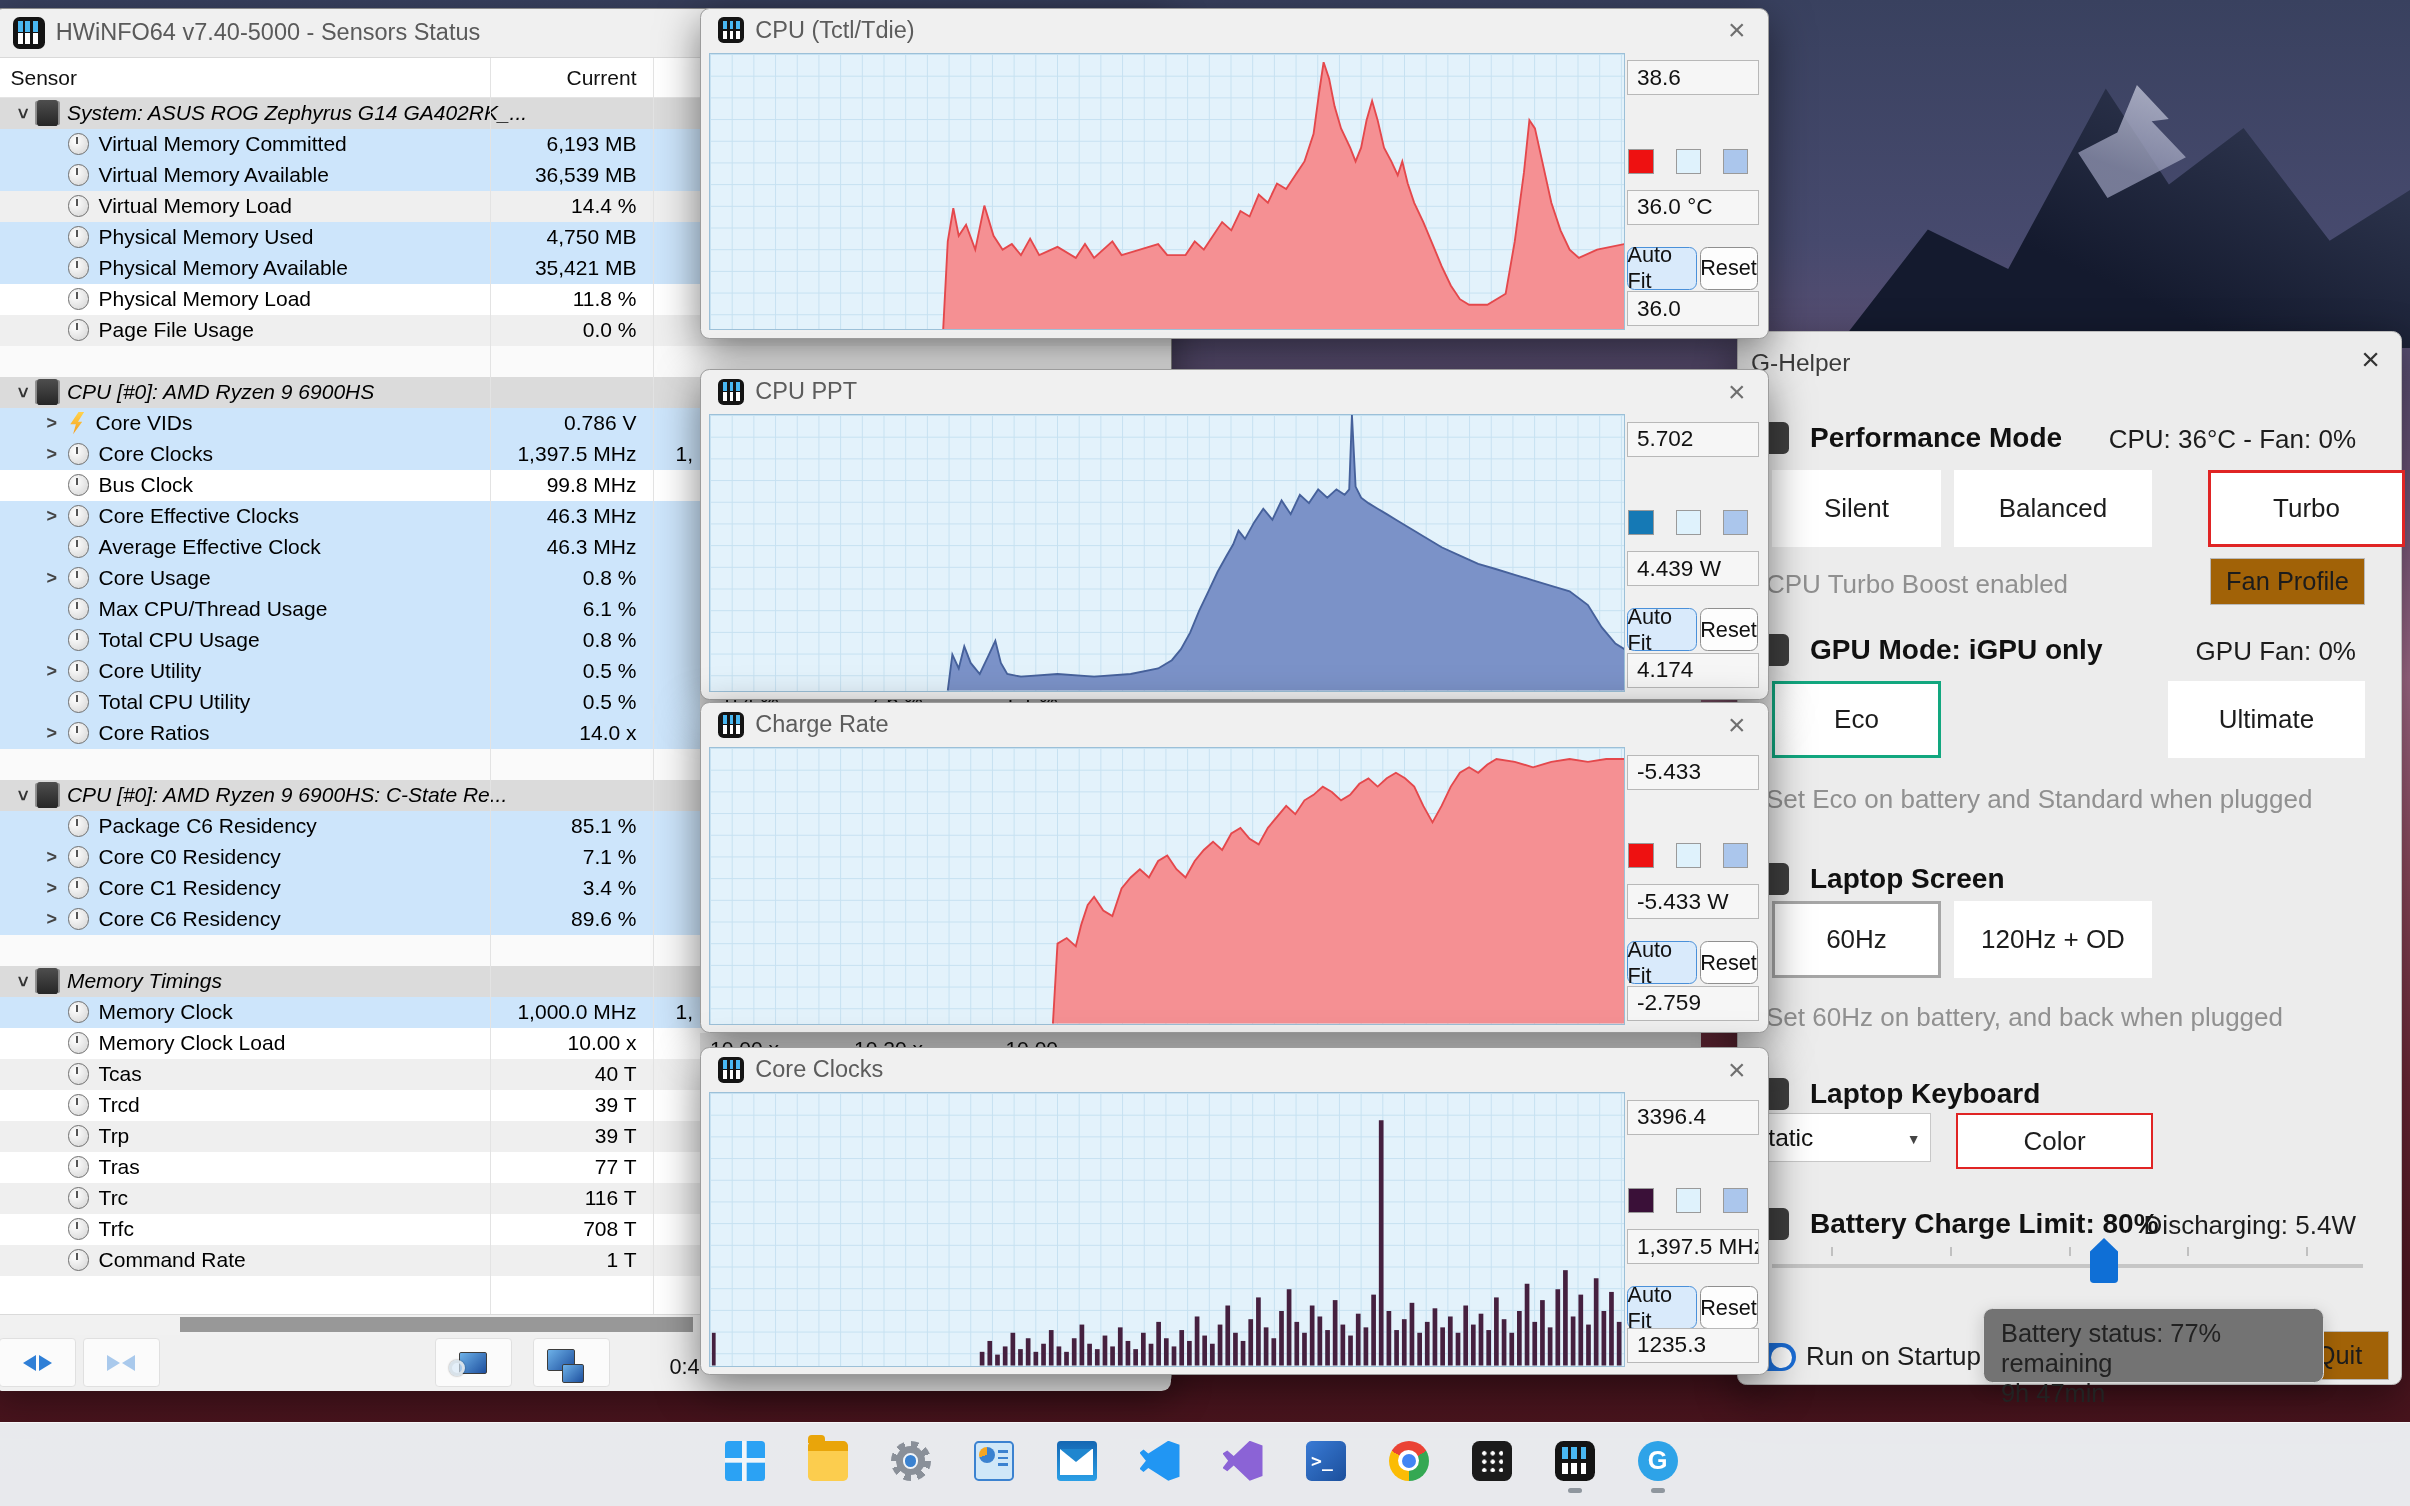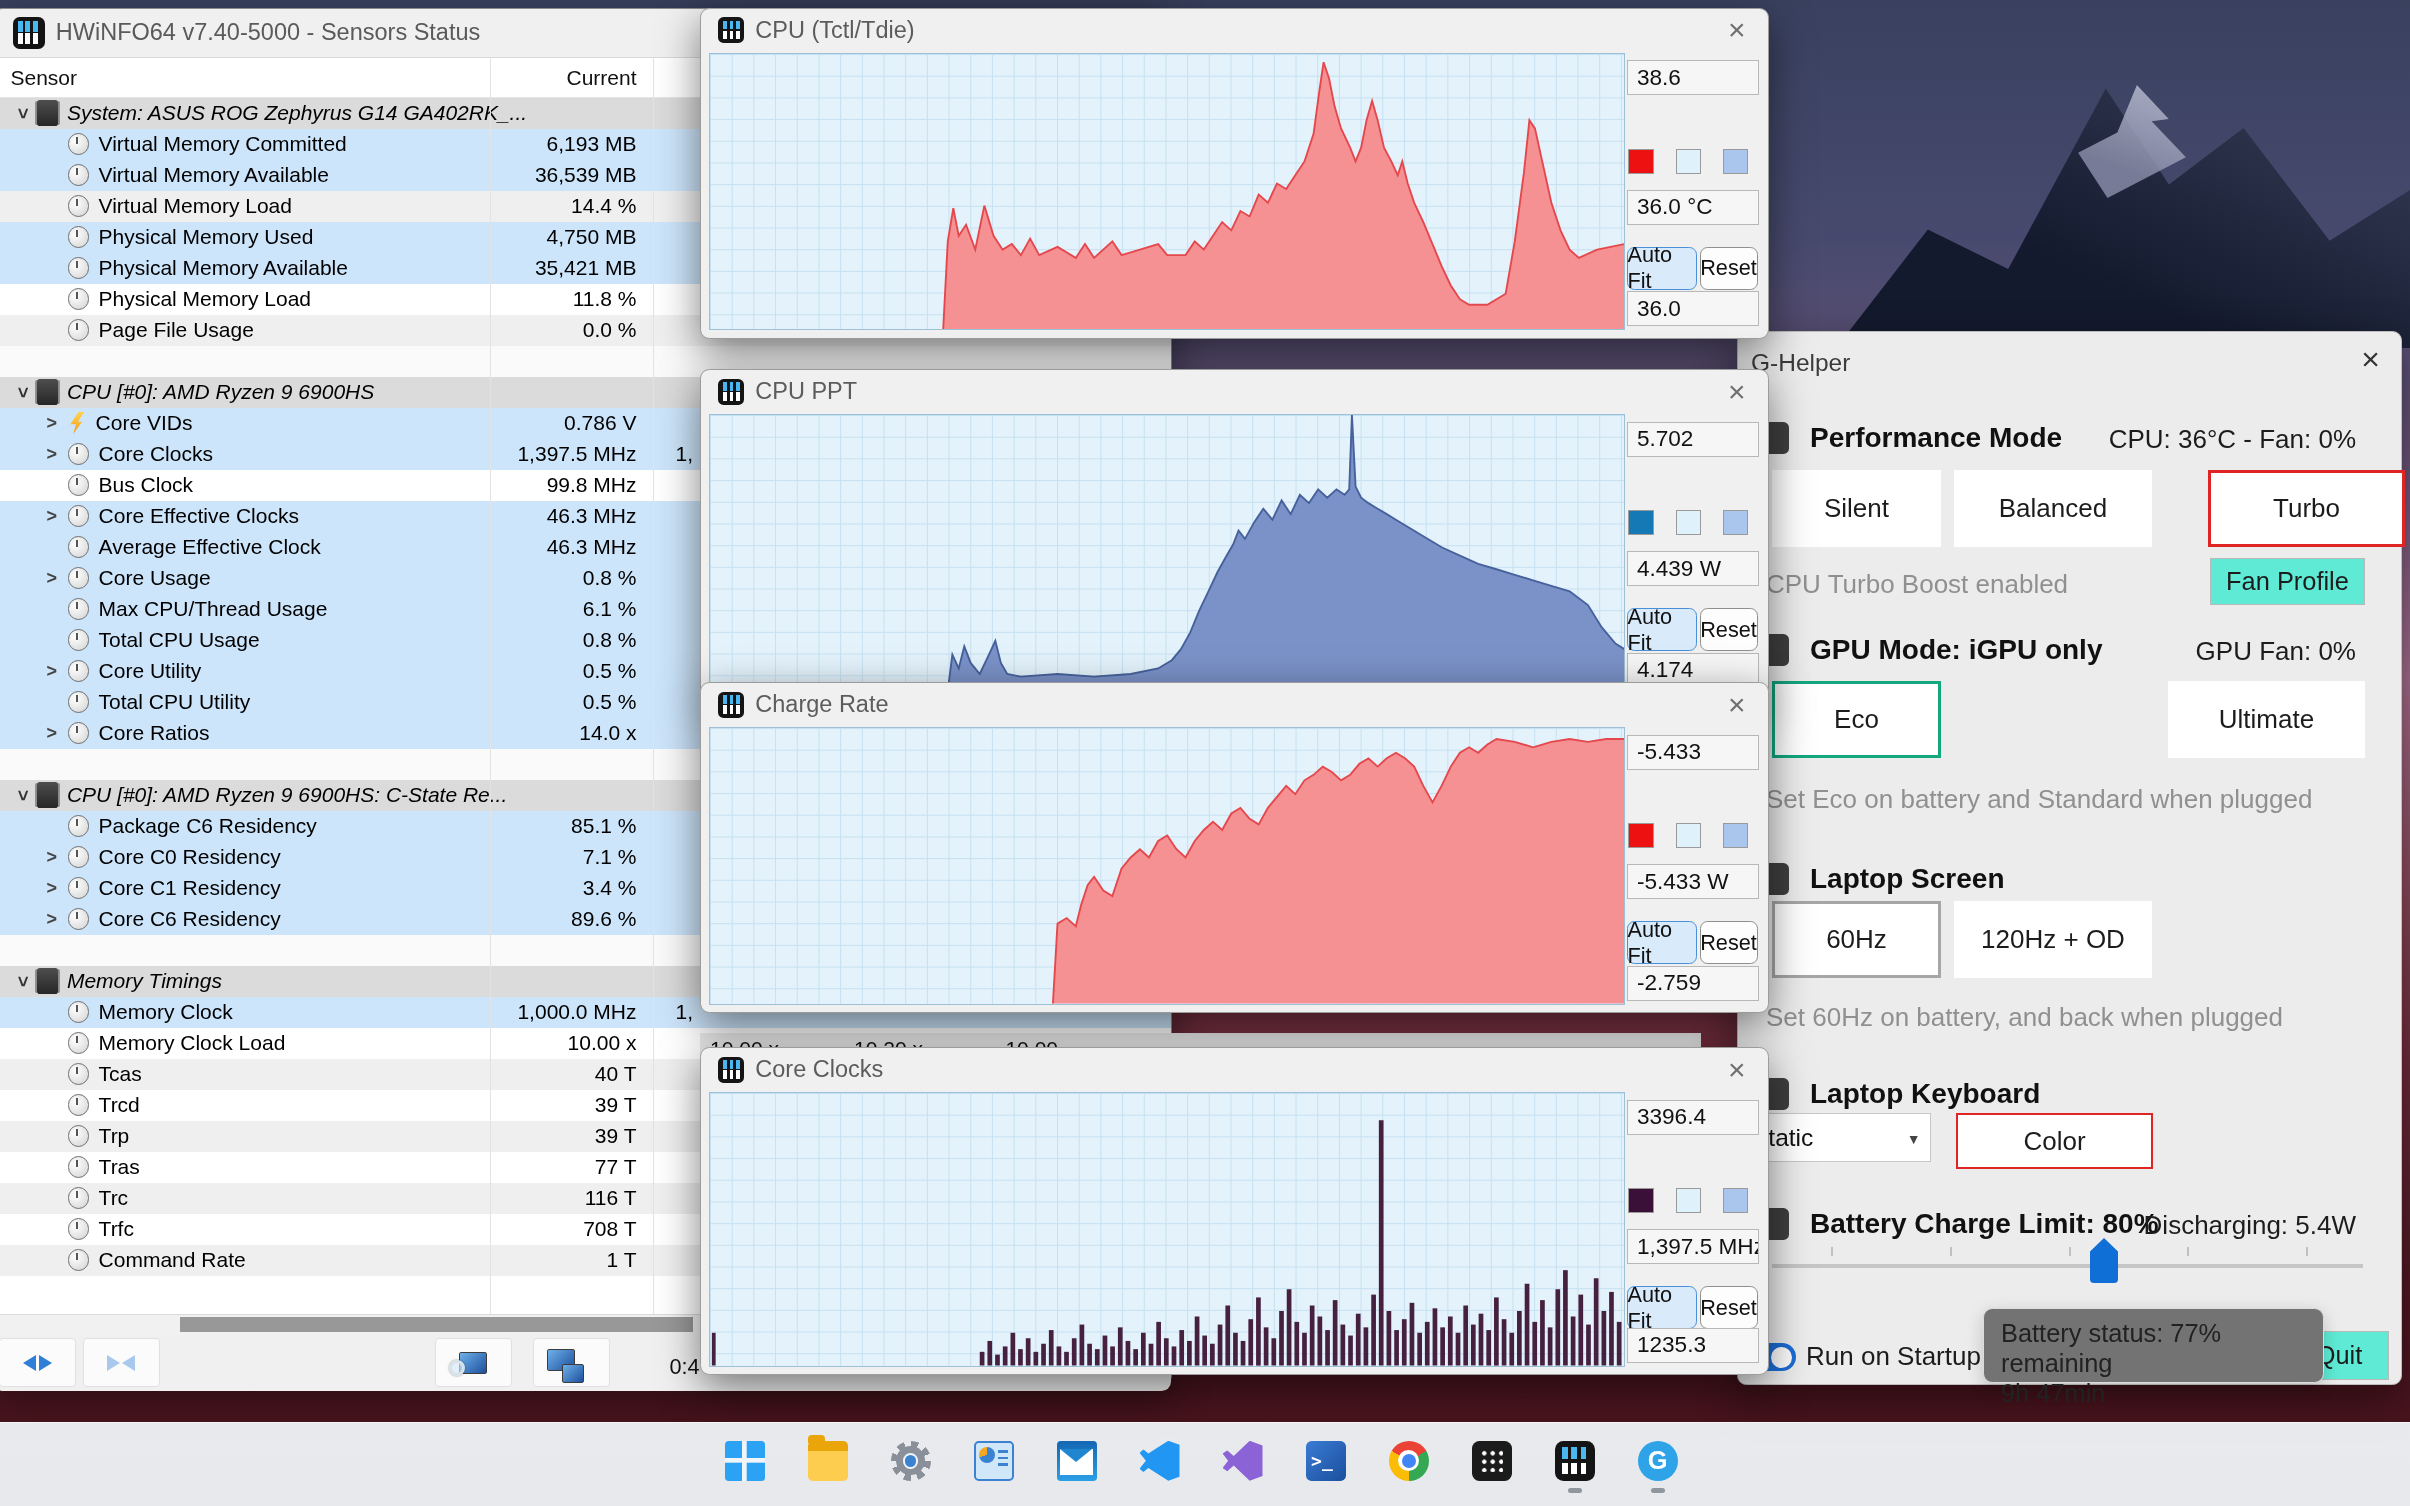--- a/index.html
+++ b/index.html
@@ -103,21 +103,21 @@
   .gh-close { position:absolute; right:21px; top:9.4px; font-size:32px; color:#333; }
   .gh-h { position:absolute; left:72px; font-size:28px; font-weight:bold; color:#111; white-space:nowrap; }
   .gh-icofrag { position:absolute; left:19px; width:32px; height:32px; background:#3f3f3f; border-radius:5.6px; }
   .gh-status { position:absolute; right:45px; font-size:26px; color:#1c1c1c; white-space:nowrap; }
   .gh-btn { position:absolute; background:#fff; border:0.9px solid #fff; display:flex; align-items:center;
     justify-content:center; font-size:26px; color:#1c1c1c; height:77px; }
   .gh-btn.sel-red { border:3.8px solid #e02424;margin-left:40px; }
   .gh-btn.sel-green { border:3.8px solid #12a77f; }
   .gh-btn.sel-gray { border:3.8px solid #a6a6a6; }
   .gh-note { position:absolute; left:28px; font-size:26px; color:#909090; white-space:nowrap; }
-  .gh-small-btn { position:absolute; background:#5eead4; border:0.9px solid #b9b9b9; display:flex; align-items:center;
+  .gh-small-btn { position:absolute; background:#a16207; border:0.9px solid #b9b9b9; display:flex; align-items:center;
     justify-content:center; font-size:25.4px; color:#1c1c1c; }
   #gh-dropdown { position:absolute; left:0; top:781px; width:193px; height:49px; background:#fff;
     border:0.9px solid #c8c8c8; font-size:24.5px; color:#111; display:flex; align-items:center; padding-left:13px; }
   #gh-dropdown .dd-arrow { position:absolute; right:9.4px; top:17px; font-size:14px; color:#444; }
   #gh-color { position:absolute; left:218px; top:781px; width:197px; height:56px; background:#fff;
     border:2.8px solid #e02424; display:flex; align-items:center; justify-content:center; font-size:26px; color:#1c1c1c; }
   #gh-slider-track { position:absolute; left:34px; right:38px; top:932px; height:3.8px; background:#c6c6c6; }
   .gh-tick { position:absolute; top:915px; width:1.9px; height:8.5px; background:#c0c0c0; }
   #gh-thumb { position:absolute; left:352px; top:906px; width:28px; height:45px; background:#0f6fd6;
     border-radius:3.8px; clip-path:polygon(50% 0,100% 30%,100% 100%,0 100%,0 30%); }
@@ -564,21 +564,21 @@
         <div class="vbox vmax">5.702</div>
         <div class="sw s1" style="background: rgb(21, 121, 181);"></div>
         <div class="sw s2" style="background: rgb(223, 242, 252);"></div>
         <div class="sw s3" style="background: rgb(171, 198, 236);"></div>
         <div class="vbox vcur">4.439 W</div>
         <div class="gbtn autofit">Auto Fit</div>
         <div class="gbtn reset">Reset</div>
         <div class="vbox vmin">4.174</div>
       </div>
     </div>
-    <div class="gwin" style="top: 682px; height: 331px; padding-left: 20px;">
+    <div class="gwin" style="top: 702px; height: 331px; padding-left: 20px;">
       <div class="tb">
         <span class="appicon"></span>
         <span class="gtitle">Charge Rate</span>
         <span class="gclose">×</span>
       </div>
       <div class="plot">
         <svg viewBox="0 0 975 297" preserveAspectRatio="none">
           <path d="M 365.625 297 L 365.6 297.0 L 370.5 210.9 L 380.3 204.9 L 390.0 213.8 L 395.9 190.1 L 402.7 169.3 L 409.5 160.4 L 419.3 175.2 L 429.0 181.2 L 438.8 151.5 L 448.5 139.6 L 458.3 130.7 L 468.0 139.6 L 477.8 121.8 L 487.5 115.8 L 497.3 130.7 L 507.0 139.6 L 516.8 121.8 L 526.5 109.9 L 536.3 101.0 L 546.0 109.9 L 555.8 92.1 L 565.5 86.1 L 575.3 98.0 L 585.0 103.9 L 594.8 86.1 L 604.5 74.3 L 614.3 62.4 L 624.0 71.3 L 633.8 56.4 L 643.5 50.5 L 653.3 41.6 L 663.0 47.5 L 672.8 56.4 L 682.5 50.5 L 692.3 38.6 L 702.0 32.7 L 711.8 41.6 L 721.5 32.7 L 731.3 26.7 L 741.0 32.7 L 750.8 41.6 L 760.5 62.4 L 770.3 80.2 L 780.0 62.4 L 789.8 41.6 L 799.5 26.7 L 809.3 20.8 L 819.0 26.7 L 828.8 17.8 L 838.5 11.9 L 858.0 14.9 L 877.5 20.8 L 897.0 14.9 L 916.5 11.9 L 936.0 14.9 L 955.5 11.9 L 975.0 11.9 L 975 297 Z" fill="#f59093"></path>
           <polyline points="365.6,297.0 370.5,210.9 380.3,204.9 390.0,213.8 395.9,190.1 402.7,169.3 409.5,160.4 419.3,175.2 429.0,181.2 438.8,151.5 448.5,139.6 458.3,130.7 468.0,139.6 477.8,121.8 487.5,115.8 497.3,130.7 507.0,139.6 516.8,121.8 526.5,109.9 536.3,101.0 546.0,109.9 555.8,92.1 565.5,86.1 575.3,98.0 585.0,103.9 594.8,86.1 604.5,74.3 614.3,62.4 624.0,71.3 633.8,56.4 643.5,50.5 653.3,41.6 663.0,47.5 672.8,56.4 682.5,50.5 692.3,38.6 702.0,32.7 711.8,41.6 721.5,32.7 731.3,26.7 741.0,32.7 750.8,41.6 760.5,62.4 770.3,80.2 780.0,62.4 789.8,41.6 799.5,26.7 809.3,20.8 819.0,26.7 828.8,17.8 838.5,11.9 858.0,14.9 877.5,20.8 897.0,14.9 916.5,11.9 936.0,14.9 955.5,11.9 975.0,11.9" fill="none" stroke="#e4484c" stroke-width="2"></polyline>
         </svg>

